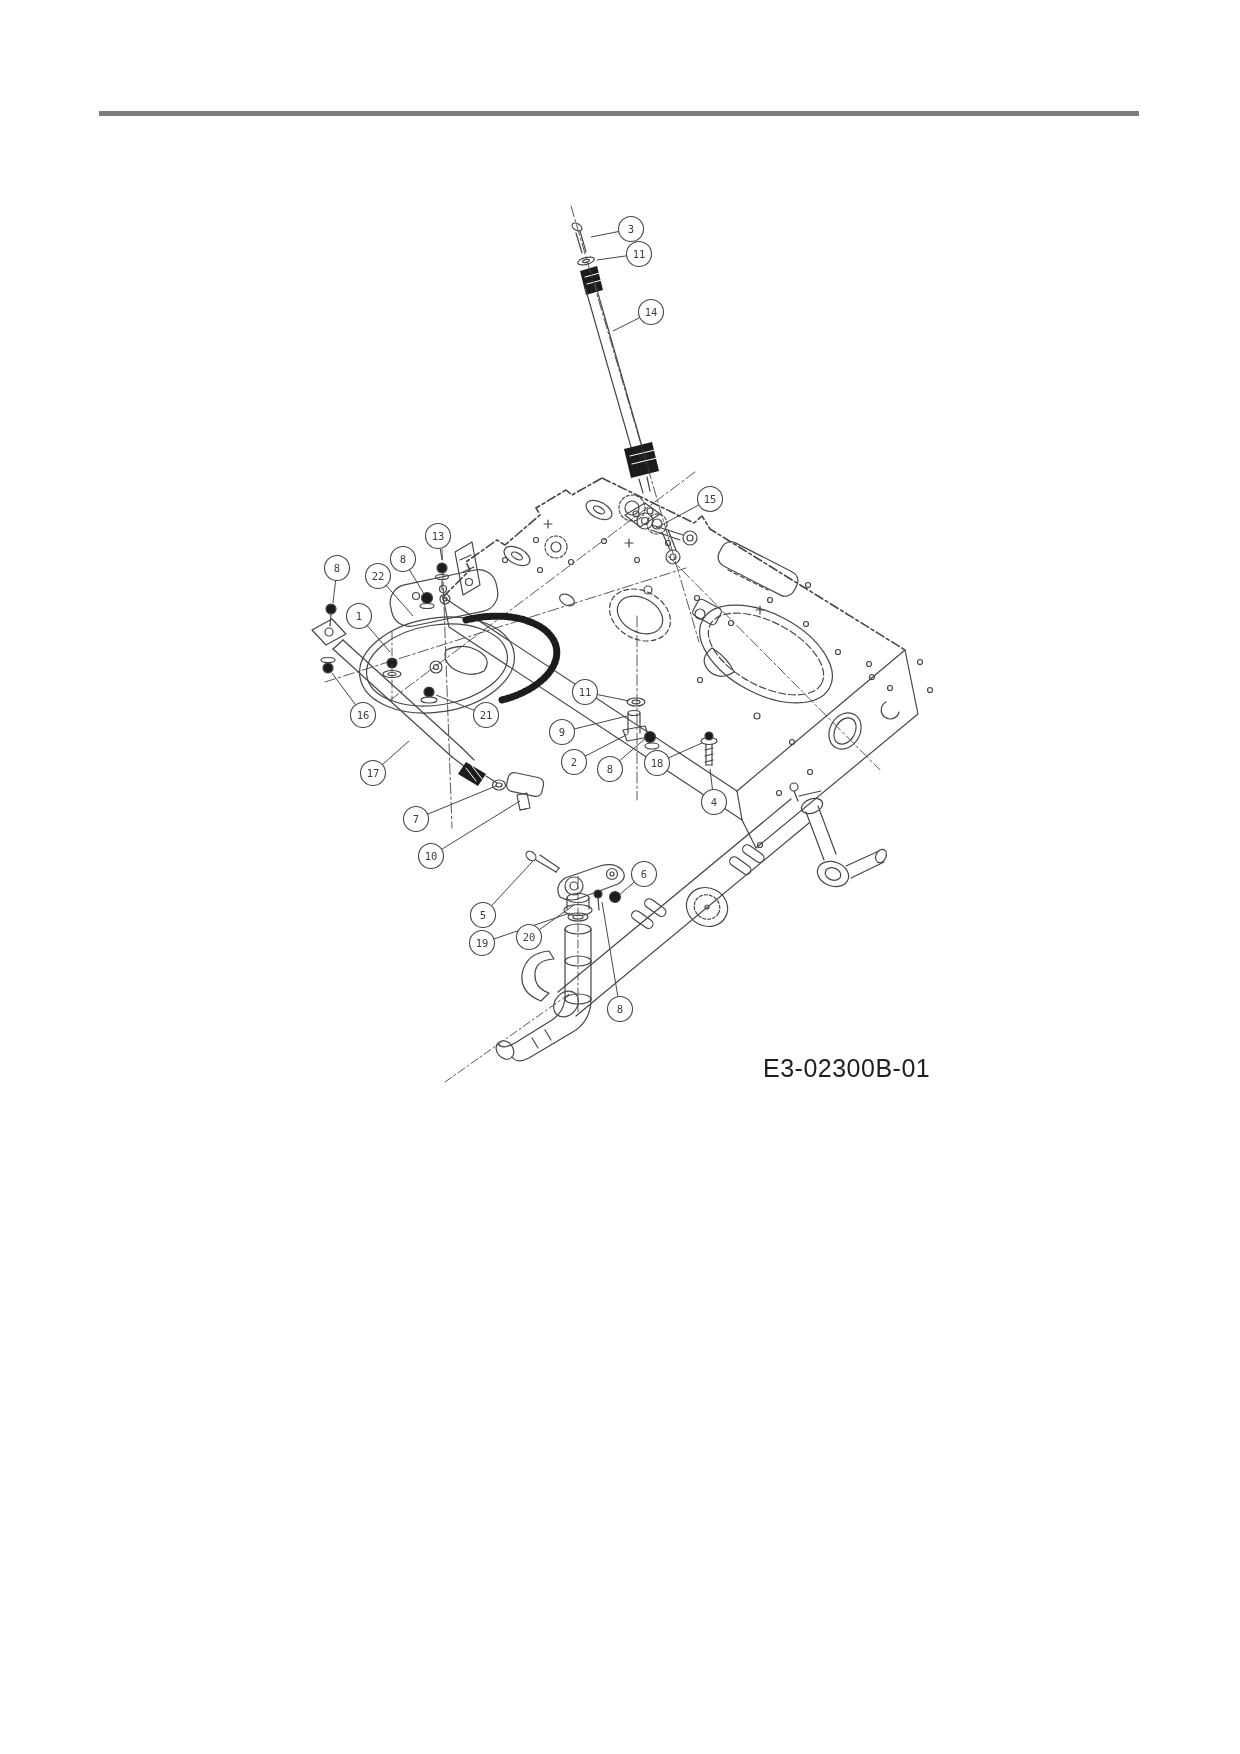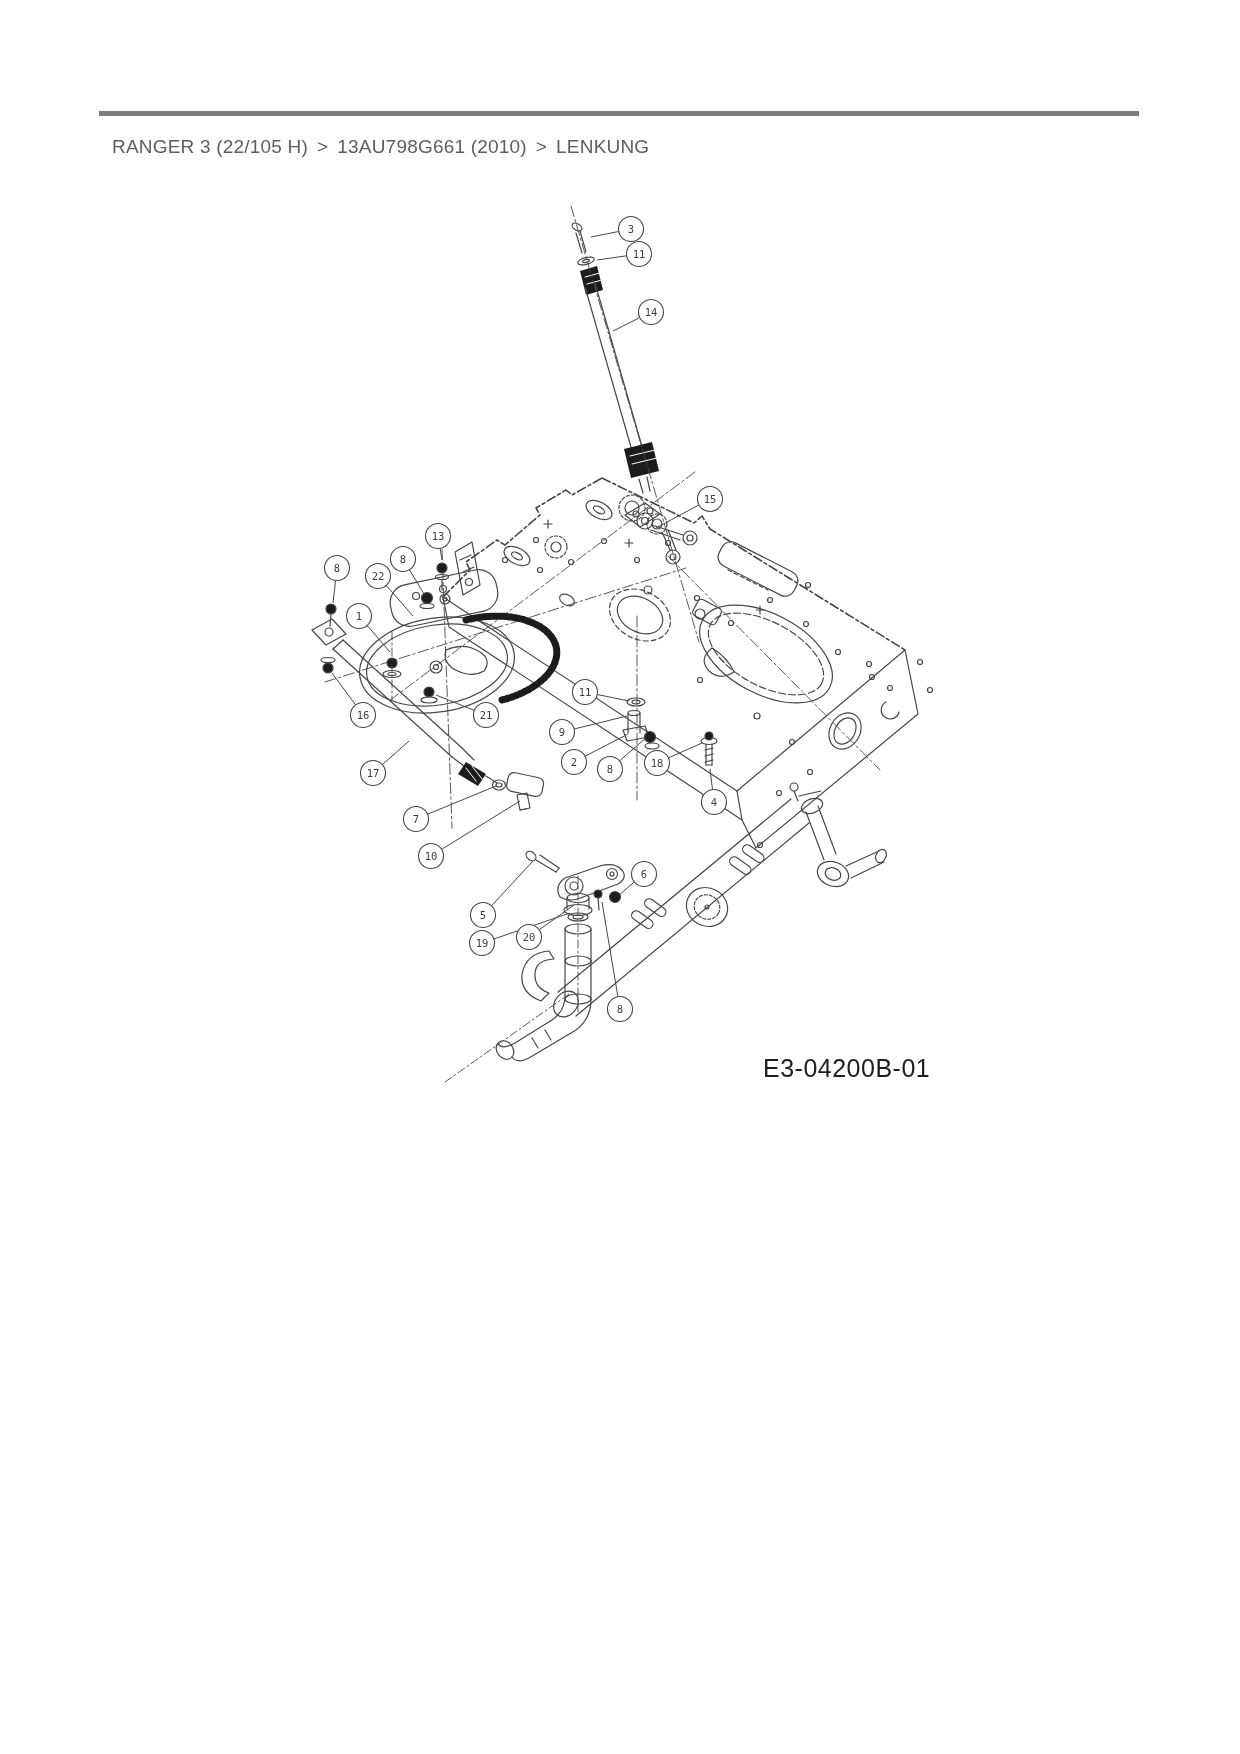--- a/index.html
+++ b/index.html
@@ -15,23 +15,20 @@
                   letter-spacing:0.5px;font-family:"Liberation Sans",sans-serif;}
   .callout-text{font-family:"DejaVu Sans Mono",monospace;font-size:10.5px;fill:#3d3d3d;}
 </style>
 </head>
 <body>
 
 <div class="page">
 
   <div class="top-rule"></div>
 
-  <div class="breadcrumb">
-    <span>RANGER 3 (22/105 H)</span><span class="sep">&gt;</span><span>13AU798G661 (2010)</span><span class="sep">&gt;</span><span>LENKUNG</span>
-  </div>
 
   <div class="diagram">
     <svg id="diagram-svg" width="1240" height="1754" viewBox="0 0 1240 1754">
 
       <g stroke="#474747" stroke-width="1.2" fill="none" stroke-linecap="round" stroke-linejoin="round">
 
         <g>
           <ellipse cx="577" cy="227" rx="5.5" ry="3.2" transform="rotate(32 577 227)"></ellipse>
           <line x1="580" y1="231" x2="586" y2="252"></line>
           <line x1="576" y1="233" x2="582" y2="253"></line>
@@ -394,15 +391,15 @@
             <text x="529" y="937" text-anchor="middle" dy="0.36em" class="callout-text">20</text>
           </g>
           <g>
             <line x1="617.9" y1="996.7" x2="602" y2="902" stroke="#474747" stroke-width="1"></line>
             <circle cx="620" cy="1009" r="12.5" fill="#ffffff" stroke="#474747" stroke-width="1.1"></circle>
             <text x="620" y="1009" text-anchor="middle" dy="0.36em" class="callout-text">8</text>
           </g>
         </g>
     </svg>
 
-    <div class="drawing-number">E3-04200B-01</div>
+    <div class="drawing-number">E3-02300B-01</div>
   </div>
 </div>
 
 </body></html>

